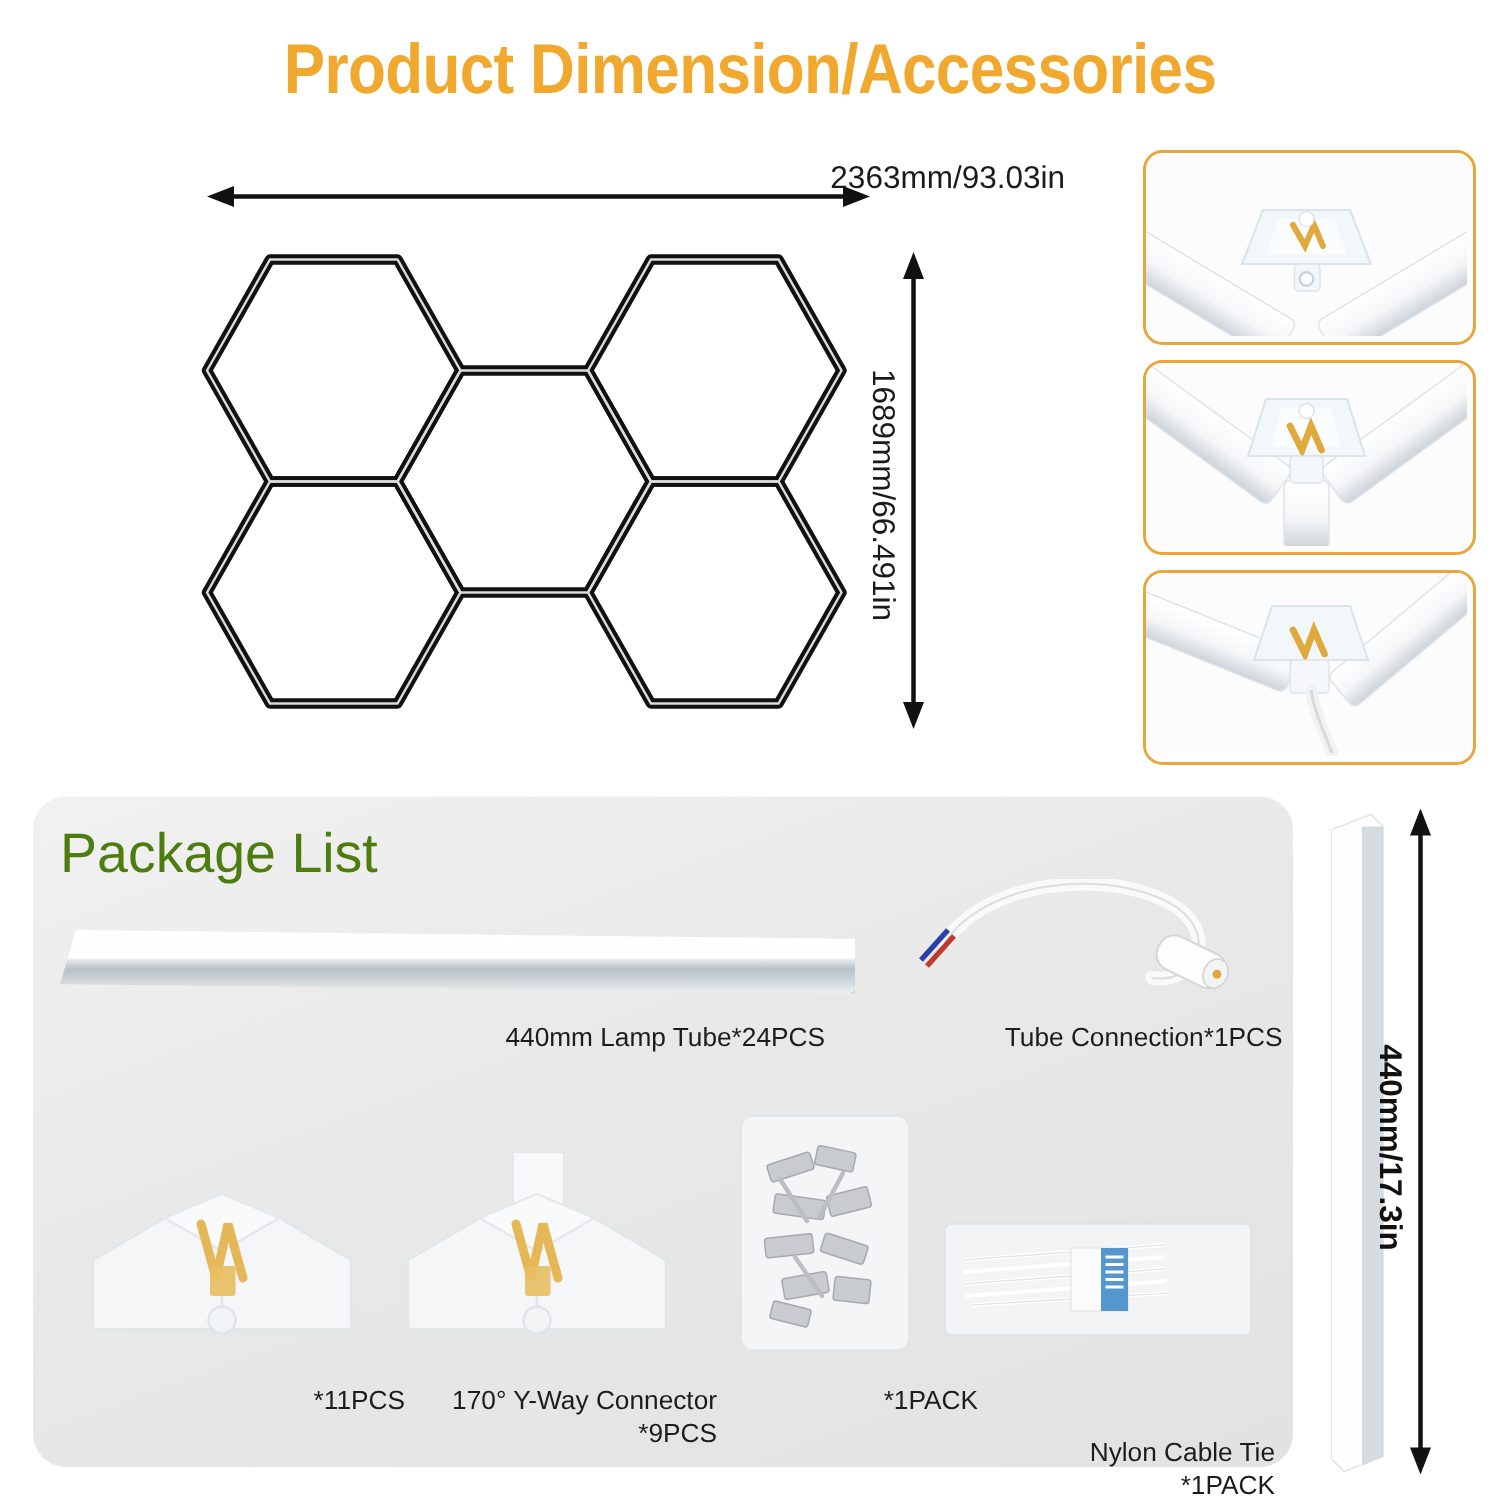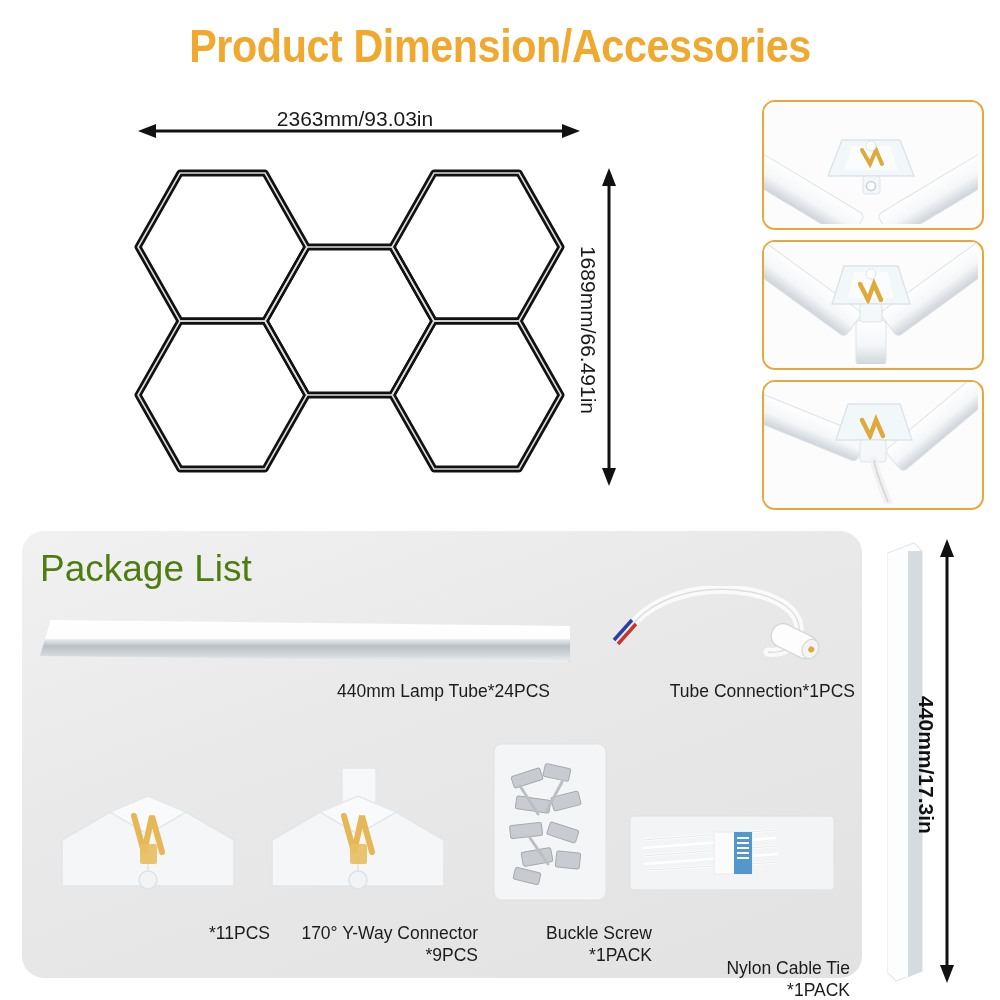--- a/index.html
+++ b/index.html
@@ -15,21 +15,21 @@
   #title{
     left:0;top:18px;width:1000px;text-align:center;
     font-size:47px;font-weight:bold;letter-spacing:-0.5px;
     font-family:"Liberation Sans Narrow","Liberation Sans",sans-serif;
     transform:scaleX(0.88);transform-origin:50% 50%;
     white-space:nowrap;
   }
 
   
   .dimlabel{font-size:21px;color:#1a1a1a;white-space:nowrap;}
-  #wlabel{left:0;top:107px;width:710px;text-align:center;}
+  #wlabel{left:0;top:107px;width:710px;text-align:right;}
   #hlabel{
     left:600px;top:185px;width:290px;
     transform:rotate(90deg);transform-origin:0 0;
     font-size:21px;white-space:nowrap;text-align:center;
   }
   #tubelabel{
     left:938px;top:645px;width:240px;
     transform:rotate(90deg);transform-origin:0 0;
     font-size:21px;font-weight:bold;white-space:nowrap;text-align:center;
   }
@@ -252,21 +252,20 @@
     </g>
     <g stroke="#a8aeb4" stroke-width="3" stroke-linecap="round">
       <line x1="34" y1="48" x2="52" y2="76"></line>
       <line x1="76" y1="44" x2="60" y2="74"></line>
       <line x1="44" y1="100" x2="62" y2="126"></line>
     </g>
     <rect x="8" y="6" width="112" height="156" rx="8" fill="#ffffff" opacity="0.22"></rect>
   </svg>
 </div>
 <div class="abs itemlabel" style="left:452px;top:922px;width:200px;">
-  <div>Buckle Screw</div>
   <div>*1PACK</div>
 </div>
 
 <div class="abs" style="left:626px;top:806px;width:212px;height:96px;">
   <svg width="212" height="96" viewBox="0 0 212 96">
     <rect x="4" y="10" width="204" height="74" rx="4" fill="#f1f3f4" stroke="#dfe2e5" stroke-width="1.3" opacity="0.95"></rect>
     <g stroke="#ffffff" stroke-width="2.6">
       <line x1="16" y1="34" x2="150" y2="24"></line>
       <line x1="16" y1="42" x2="150" y2="32"></line>
       <line x1="16" y1="50" x2="150" y2="40"></line>

